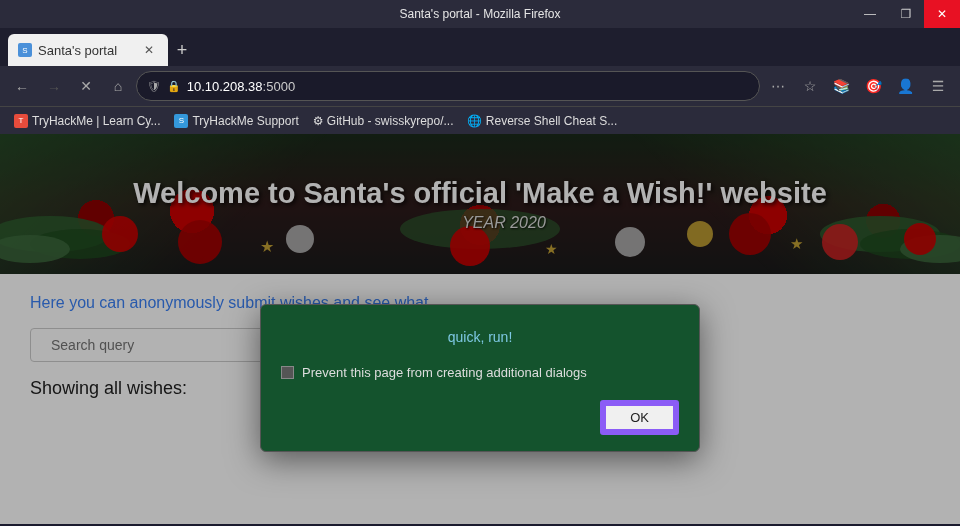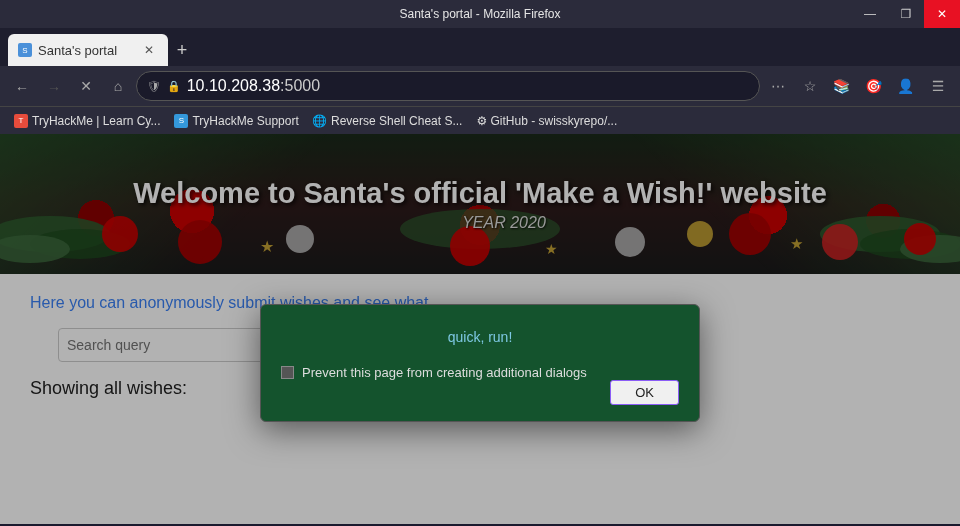--- a/index.html
+++ b/index.html
@@ -104,21 +104,21 @@
       align-items: center;
       padding: 0 10px;
       gap: 6px;
     }
     .security-icon {
       color: #aaa; font-size: 11px;
     }
     .lock-icon { color: #aaa; font-size: 11px; }
     .address-text {
       color: #ccc;
-      font-size: 16px;
+      font-size: 13px;
     }
     .address-text .host { color: white; }
     .nav-right-icons {
       display: flex; gap: 4px; align-items: center;
     }
     .nav-right-btn {
       width: 28px; height: 28px;
       border-radius: 4px;
       display: flex; align-items: center; justify-content: center;
       color: #aaa; font-size: 14px; cursor: pointer;
@@ -215,26 +215,25 @@
       padding: 20px 30px;
     }
     .page-description {
       font-size: 16px;
       color: #3b82f6;
       margin-bottom: 16px;
     }
     .search-input {
       border: 1px solid #ccc;
       border-radius: 4px;
-      padding: 8px 8px;
+      padding: 8px 20px;
       font-size: 14px;
       color: #b91c1c;
       width: 320px;
       outline: none;
-      margin-left: 28px;
     }
     .showing-all {
       font-size: 18px;
       font-weight: normal;
       color: #222;
       margin-top: 16px;
     }
 
     
     .dialog-overlay {
@@ -258,38 +257,39 @@
     .dialog-message {
       text-align: center;
       color: #7ec8e3;
       font-size: 14px;
       margin-bottom: 20px;
     }
     .dialog-prevent-row {
       display: flex;
       align-items: center;
       gap: 8px;
+      margin-bottom: 20px;
     }
     .dialog-checkbox {
       width: 13px; height: 13px;
       border: 1px solid #888;
       background: #555;
       cursor: pointer;
     }
     .dialog-prevent-text {
       color: #ddd;
       font-size: 13px;
     }
     .dialog-buttons {
       display: flex;
       justify-content: flex-end;
     }
     .dialog-ok-btn {
       background: #f0f0f0;
-      border: 1px solid #8b5cf6;
+      border: 6px solid #8b5cf6;
       border-radius: 3px;
       padding: 4px 24px;
       font-size: 13px;
       cursor: pointer;
       color: #222;
     }
   </style>
 </head>
 <body>
 
@@ -336,24 +336,24 @@
 <div class="bookmarks-bar">
   <div class="bookmark-item">
     <div class="bookmark-favicon thm">T</div>
     <span>TryHackMe | Learn Cy...</span>
   </div>
   <div class="bookmark-item">
     <div class="bookmark-favicon support">S</div>
     <span>TryHackMe Support</span>
   </div>
   <div class="bookmark-item">
+    <span>⚙ GitHub - swisskyrepo/...</span>
+  </div>
+  <div class="bookmark-item">
     <span>🌐 Reverse Shell Cheat S...</span>
-  </div>
-  <div class="bookmark-item">
-    <span>⚙ GitHub - swisskyrepo/...</span>
   </div>
 </div>
 
 <div class="page-content" style="position:relative; height: 390px; overflow: hidden;">
 
   <div class="hero">
     <div class="pine-overlay"></div>
     <div class="hero-decorations"></div>
 
     <svg style="position:absolute;top:0;left:0;width:100%;height:100%;z-index:1;">

